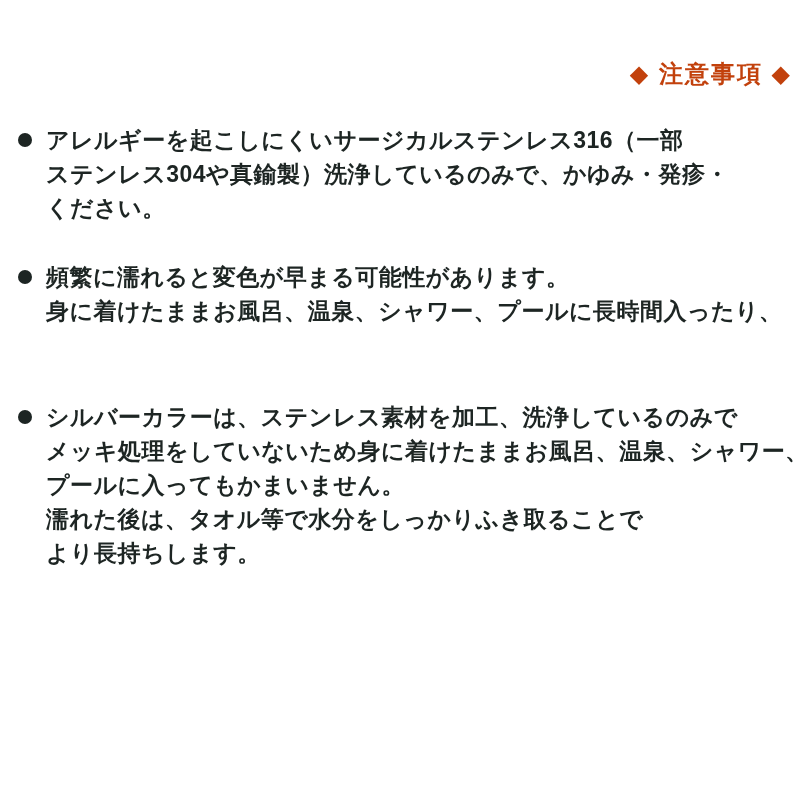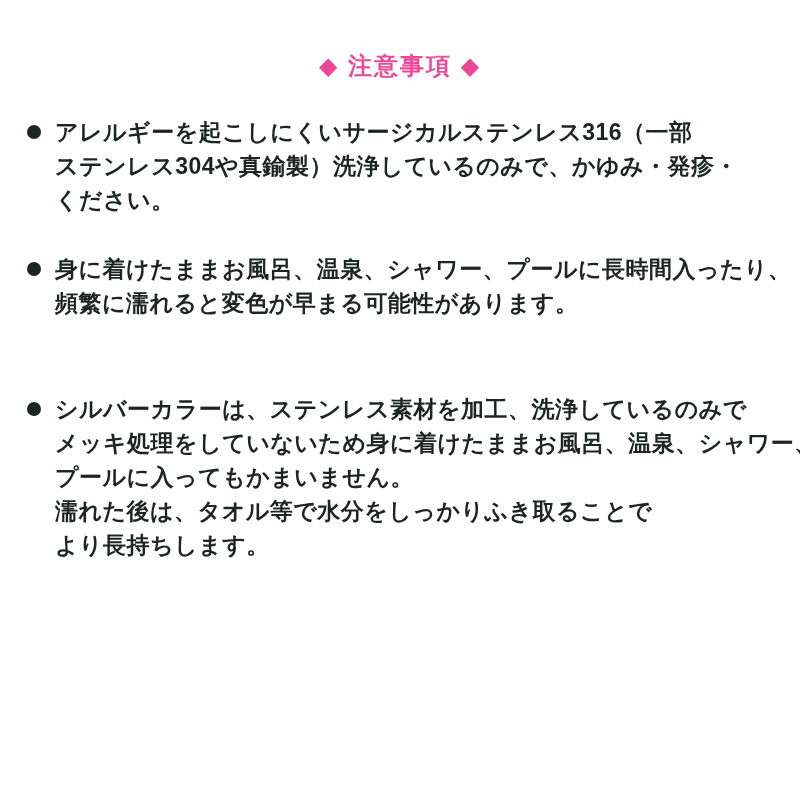--- a/index.html
+++ b/index.html
@@ -12,30 +12,30 @@
     width: 800px;
     height: 800px;
     background: #ffffff;
     overflow: hidden;
     font-family: "Liberation Sans", "DejaVu Sans", sans-serif;
     font-weight: bold;
     color: #1d2523;
     box-sizing: border-box;
   }
   .page-title {
-    margin: 0;
+    margin: 8px;
     padding-top: 50px;
-    text-align: center;
+    text-align: right;
     font-size: 24px;
     line-height: 32px;
     letter-spacing: 2px;
-    color: #ec4899;
+    color: #c2410c;
   }
   .notes-list {
-    padding-left: 27px;
+    padding-left: 18px;
     padding-right: 20px;
   }
   .note-item {
     display: flex;
     align-items: flex-start;
   }
   .note-item-1 { margin-top: 33px; }
   .note-item-2 { margin-top: 35px; }
   .note-item-3 { margin-top: 72px; }
   .bullet-icon {
@@ -71,22 +71,22 @@
       <div class="note-lines">
         <div class="note-line">アレルギーを起こしにくいサージカルステンレス316（一部</div>
         <div class="note-line">ステンレス304や真鍮製）洗浄しているのみで、かゆみ・発疹・</div>
         <div class="note-line">ください。</div>
       </div>
     </div>
 
     <div class="note-item note-item-2">
       <span class="bullet-icon"></span>
       <div class="note-lines">
+        <div class="note-line">頻繁に濡れると変色が早まる可能性があります。</div>
         <div class="note-line">身に着けたままお風呂、温泉、シャワー、プールに長時間入ったり、</div>
-        <div class="note-line">頻繁に濡れると変色が早まる可能性があります。</div>
       </div>
     </div>
 
     <div class="note-item note-item-3">
       <span class="bullet-icon"></span>
       <div class="note-lines">
         <div class="note-line">シルバーカラーは、ステンレス素材を加工、洗浄しているのみで</div>
         <div class="note-line">メッキ処理をしていないため身に着けたままお風呂、温泉、シャワー、</div>
         <div class="note-line">プールに入ってもかまいません。</div>
         <div class="note-line">濡れた後は、タオル等で水分をしっかりふき取ることで</div>

